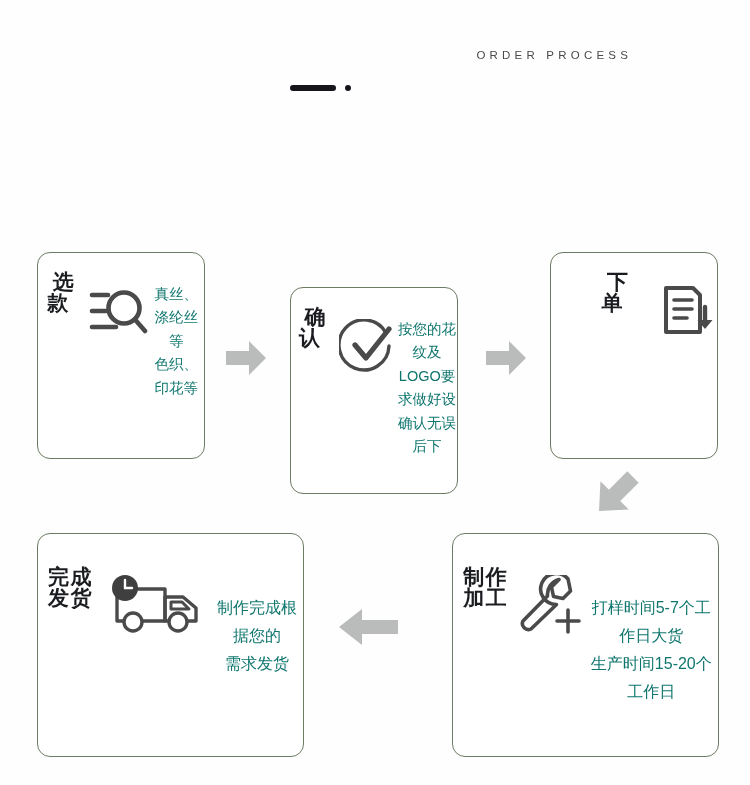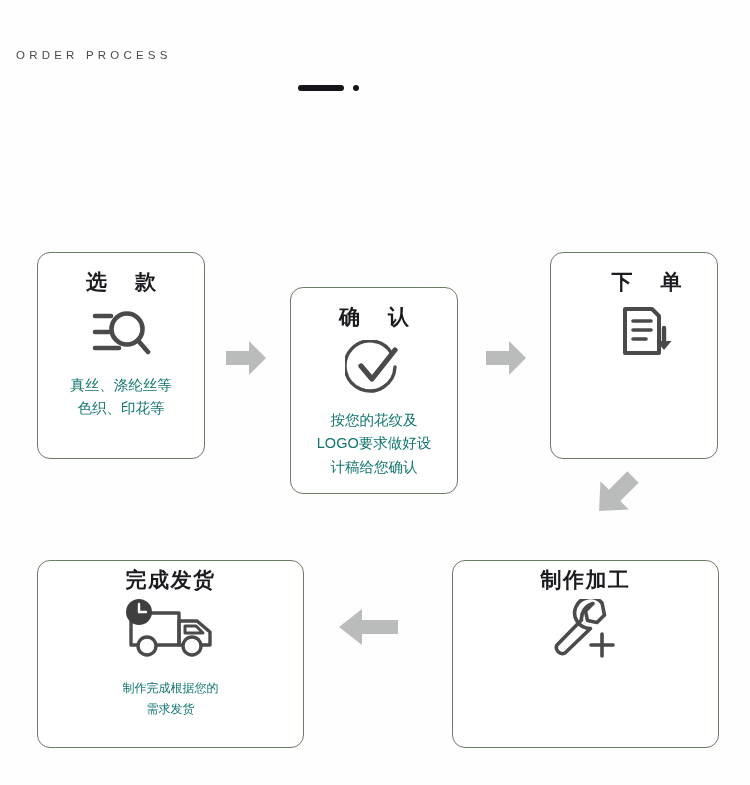--- a/index.html
+++ b/index.html
@@ -14,23 +14,23 @@
     font-family: "Liberation Sans", "DejaVu Sans", sans-serif;
     color: #333333;
     position: relative;
     overflow: hidden;
   }
 
   
   .header {
     position: absolute;
     top: 0;
-    left: 16px;
+    left: 8px;
     width: 624px;
-    text-align: left;
+    text-align: right;
   }
   .eyebrow {
     margin-top: 50px;
     font-size: 11.5px;
     letter-spacing: 4.2px;
     color: #4a4a4a;
     font-weight: 500;
     line-height: 1;
   }
   .main-title {
@@ -63,21 +63,21 @@
   }
 
   
   .card {
     position: absolute;
     box-sizing: border-box;
     border: 1px solid #6c7b63;
     border-radius: 13px;
     background: #ffffff;
     display: flex;
-    flex-direction: column;
+    flex-direction: row;
     overflow: hidden;
   }
   .card-title {
     font-weight: 700;
     color: #1b1c20;
     text-align: center;
     line-height: 1;
   }
   .card-icon {
     display: flex;
@@ -110,35 +110,35 @@
     margin-top: 12px;
     font-size: 14.5px;
     line-height: 1.62;
   }
   #card-1 { left: 37px; }
   #card-2 { left: 290px; margin-top: 35px; }
   #card-3 { left: 550px; padding-left: 25px; }
 
   
   .card.bottom {
-    top: 560px;
-    height: 188px;
-    padding-top: 8px;
+    top: 533px;
+    height: 224px;
+    padding-top: 32px;
   }
   .card.bottom .card-title {
     font-size: 21px;
     letter-spacing: 1.5px;
   }
   .card.bottom .card-icon {
     margin-top: 8px;
     height: 62px;
   }
   .card.bottom .card-desc {
-    margin-top: 18px;
-    font-size: 12px;
+    margin-top: 28px;
+    font-size: 16px;
     line-height: 1.75;
   }
   #card-5 { left: 37px;  width: 267px; }
   #card-4 { left: 452px; width: 267px; }
 
   
   .arrow {
     position: absolute;
     color: #b9bcba;
   }
@@ -178,21 +178,21 @@
 <div class="card top" id="card-2">
   <div class="card-title">确 认</div>
   <div class="card-icon">
     <svg width="58" height="56" viewBox="0 0 58 56" fill="none" aria-hidden="true">
       <path d="M47 14 A25 25 0 1 0 50 27" stroke="#4a4a4a" stroke-width="3.4" fill="none" stroke-linecap="round"></path>
       <path d="M16 26 L27 39 L50 10" stroke="#4a4a4a" stroke-width="5.2" fill="none" stroke-linecap="round" stroke-linejoin="round"></path>
     </svg>
   </div>
   <div class="card-desc">按您的花纹及
 LOGO要求做好设
-计稿给您确认</div>
+确认无误后下</div>
 </div>
 
 <div class="card top" id="card-3">
   <div class="card-title">下 单</div>
   <div class="card-icon">
     <svg width="58" height="56" viewBox="0 0 58 56" fill="none" aria-hidden="true">
       <path d="M7 4 H34 L41 11 V48 H7 Z" stroke="#4a4a4a" stroke-width="4" fill="none" stroke-linejoin="round"></path>
       <g stroke="#4a4a4a" stroke-width="3.6" stroke-linecap="round">
         <line x1="15" y1="16" x2="33" y2="16"></line>
         <line x1="15" y1="25" x2="33" y2="25"></line>
@@ -228,20 +228,22 @@
   <div class="card-title">制作加工</div>
   <div class="card-icon">
     <svg width="66" height="60" viewBox="0 0 66 60" fill="none" aria-hidden="true">
       <path d="M49 4 A15.5 15.5 0 1 0 37.5 29.5 L37.5 29.5 L12 54 A6 6 0 0 1 4 46 L28.5 21 A15.5 15.5 0 0 1 40 4.5 L32.5 12 L34.5 21.5 L44 23.5 L51.5 16 Z" stroke="#4a4a4a" stroke-width="3.6" fill="none" stroke-linejoin="round" stroke-linecap="round"></path>
       <g stroke="#4a4a4a" stroke-width="3.6" stroke-linecap="round">
         <line x1="49" y1="35" x2="49" y2="57"></line>
         <line x1="38" y1="46" x2="60" y2="46"></line>
       </g>
     </svg>
   </div>
+  <div class="card-desc">打样时间5-7个工作日大货
+生产时间15-20个工作日</div>
 </div>
 
 <div class="arrow" id="arrow-1">
   <svg width="44" height="40" viewBox="0 0 44 40" aria-hidden="true">
     <path d="M2 13 H25 V3 L42 20 L25 37 V27 H2 Z" fill="#b9bcba"></path>
   </svg>
 </div>
 
 <div class="arrow" id="arrow-2">
   <svg width="44" height="40" viewBox="0 0 44 40" aria-hidden="true">

